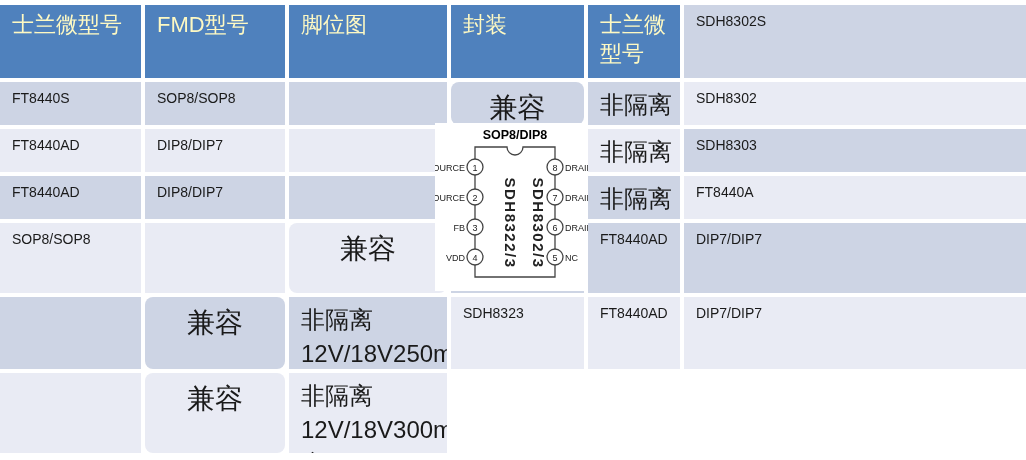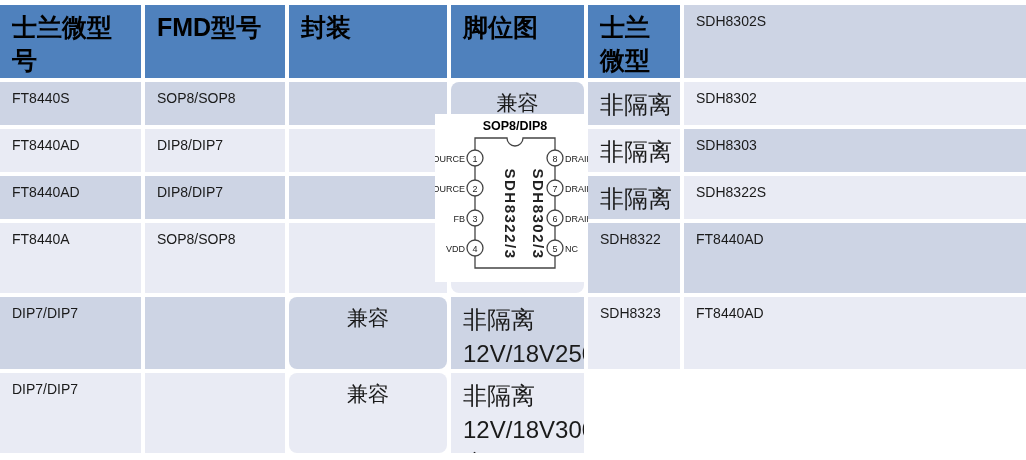--- a/index.html
+++ b/index.html
@@ -20,56 +20,56 @@
     box-sizing:border-box;
   }
   .cell {
     padding:8px 8px 0 12px;
     font-size:14px;
     line-height:1.25;
     overflow:hidden;
   }
   .hd {
     background:#4f81bd;
-    color:#000000;
-    font-weight:bold;
-    font-size:25px;
+    color:#fef9c3;
+    font-weight:normal;
+    font-size:22px;
     line-height:1.3;
     padding-top:6px;
   }
   .dark  { background:#cdd4e4; }
   .light { background:#e9ebf4; }
-  .compat { text-align:center; padding-left:0; padding-right:0; font-size:21px;border-radius:8px; }
+  .compat { text-align:center; padding-left:0; padding-right:0; font-size:28px;border-radius:8px; }
   .remark { font-size:24px; line-height:1.42; padding-top:6px; }
   .pincell { padding:0; }
 
   .pin-diagram {
     position:absolute;
-    left:435px; top:114px;
+    left:435px; top:123px;
     width:153px; height:168px;
     background:#ffffff;
     z-index:5;
   }
   .pin-diagram svg { display:block; }
   .pd-title { font-size:12.5px; font-weight:bold; }
   .pd-label { font-size:9px; fill:#222; }
   .pd-num   { font-size:9px; fill:#222; }
   .pd-chipname { font-size:15px; font-weight:bold; letter-spacing:1.5px; fill:#222; }
   .pd-line { fill:none; stroke:#444; stroke-width:1.3; }
   .pd-circ { fill:#ffffff; stroke:#444; stroke-width:1.3; }
 </style>
 </head>
 <body>
 
 <div class="tbl">
 
   <div class="cell hd">士兰微型号</div>
   <div class="cell hd">FMD型号</div>
+  <div class="cell hd">脚位图</div>
   <div class="cell hd">封装</div>
-  <div class="cell hd">脚位图</div>
   <div class="cell hd">士兰微型号</div>
 
   <div class="cell dark">SDH8302S</div>
   <div class="cell dark">FT8440S</div>
   <div class="cell dark">SOP8/SOP8</div>
   <div class="cell dark pincell"></div>
   <div class="cell dark compat">兼容</div>
   <div class="cell dark remark">非隔离12V200mA应用</div>
 
   <div class="cell light">SDH8302</div>
@@ -79,21 +79,20 @@
   <div class="cell light compat">兼容</div>
   <div class="cell light remark">非隔离12V250mA应用</div>
 
   <div class="cell dark">SDH8303</div>
   <div class="cell dark">FT8440AD</div>
   <div class="cell dark">DIP8/DIP7</div>
   <div class="cell dark pincell"></div>
   <div class="cell dark compat">兼容</div>
   <div class="cell dark remark">非隔离12V300mA应用</div>
 
-  <div class="cell light">SDH8322S</div>
   <div class="cell light">FT8440A</div>
   <div class="cell light">SOP8/SOP8</div>
   <div class="cell light pincell"></div>
   <div class="cell light compat">兼容</div>
 
   <div class="cell dark">SDH8322</div>
   <div class="cell dark">FT8440AD</div>
   <div class="cell dark">DIP7/DIP7</div>
   <div class="cell dark pincell"></div>
   <div class="cell dark compat">兼容</div>

